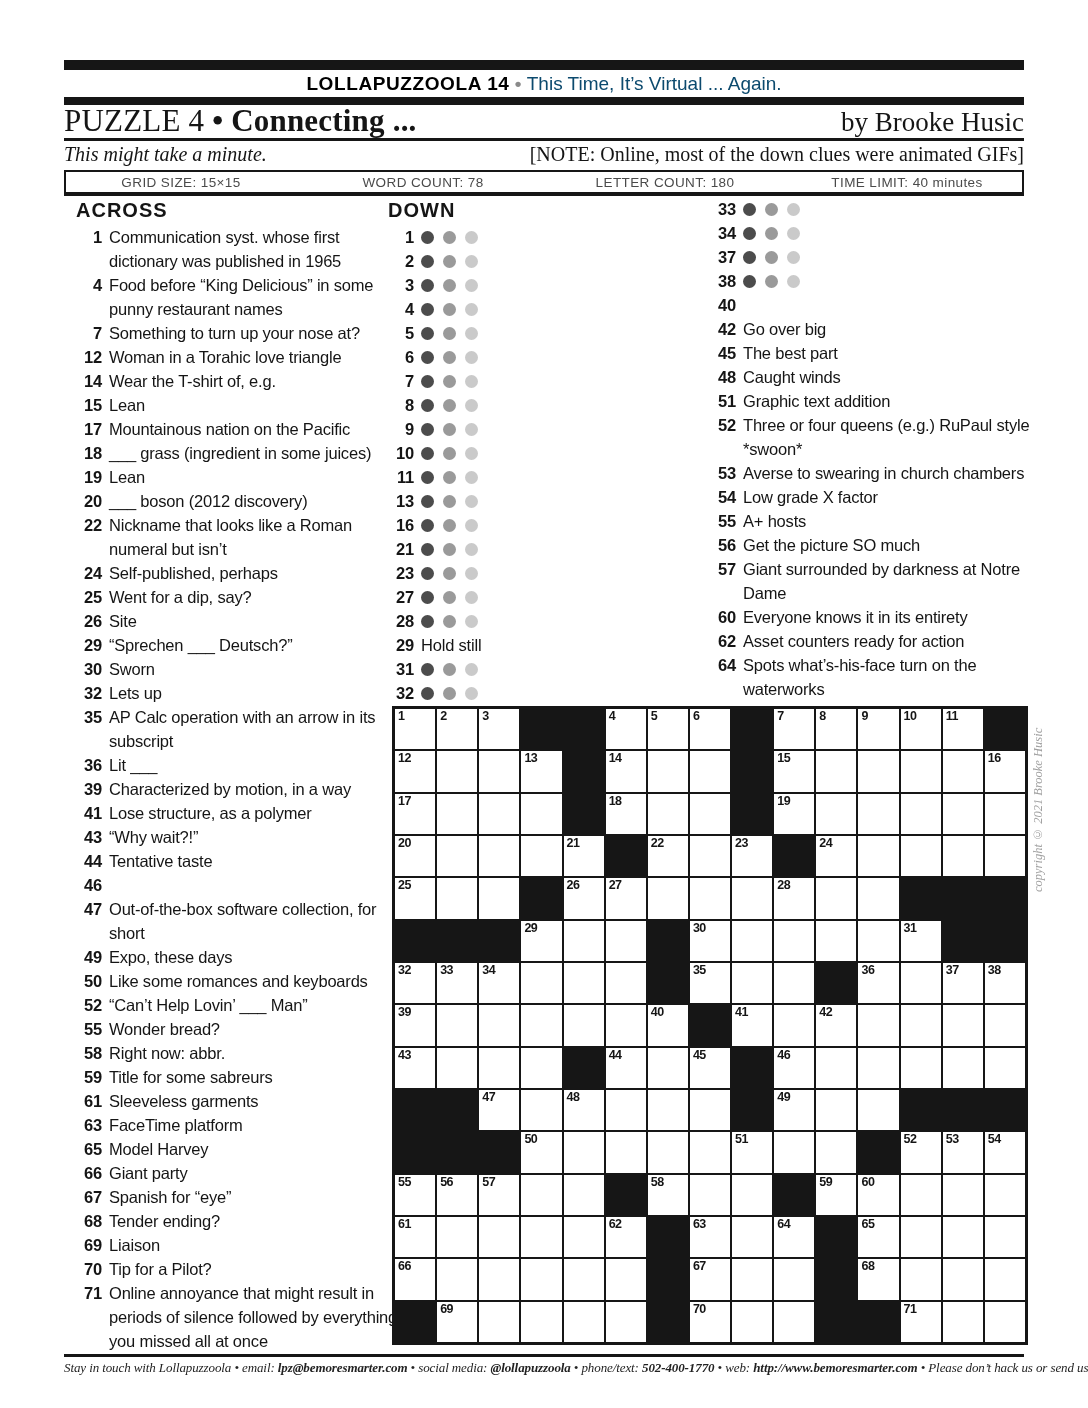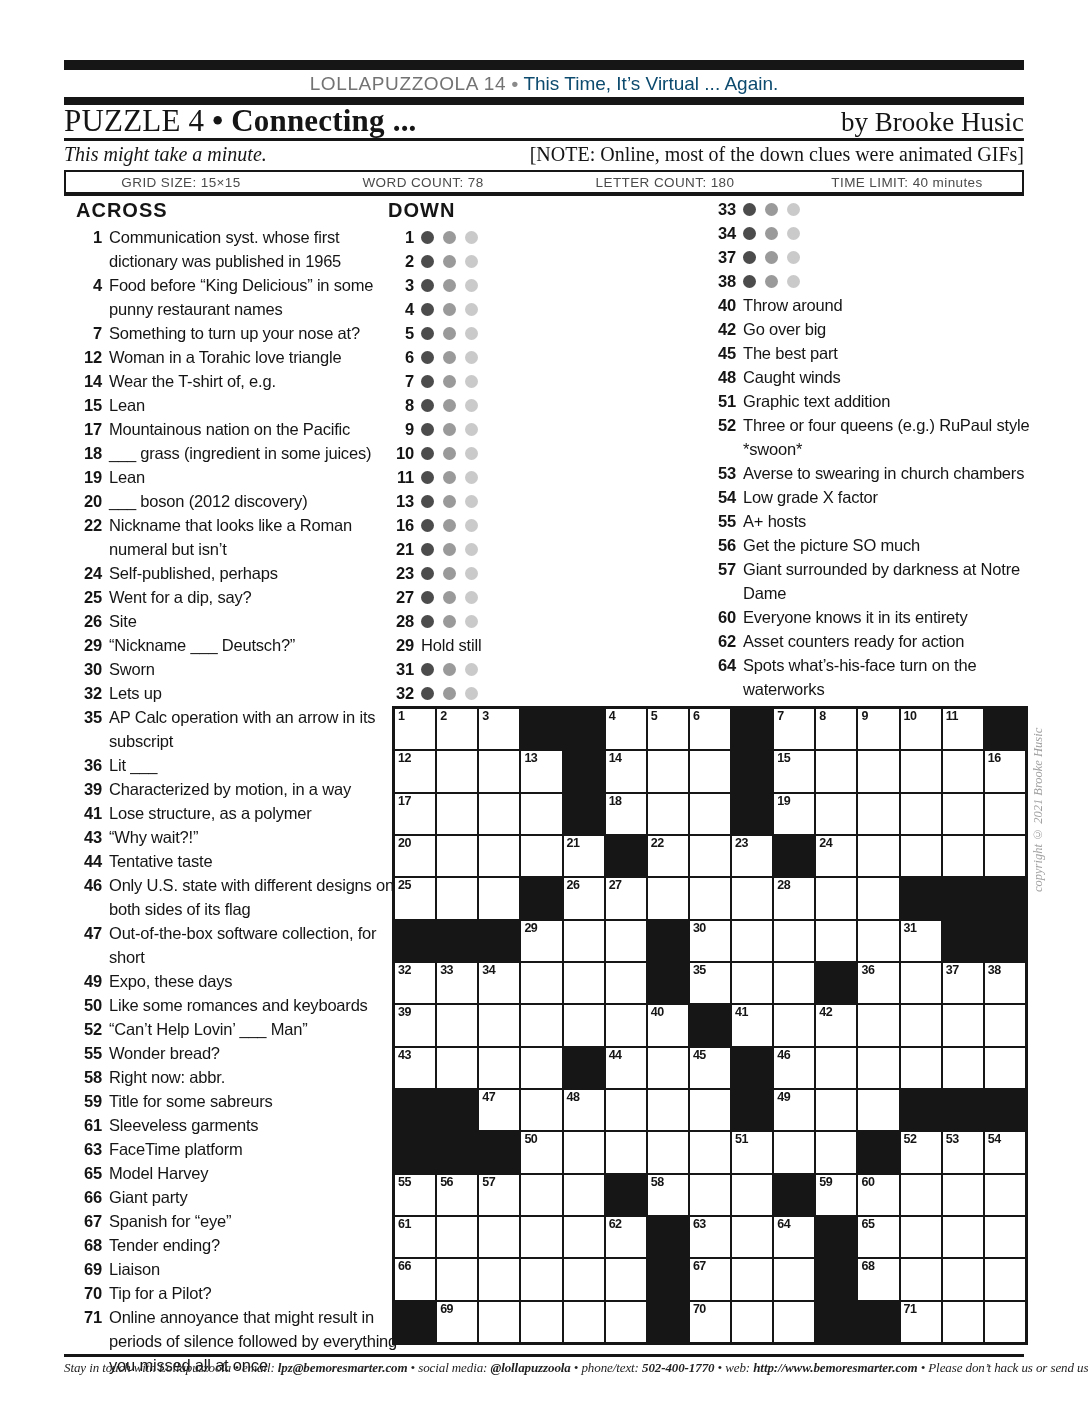--- a/index.html
+++ b/index.html
@@ -3,21 +3,21 @@
 <meta charset="utf-8">
 <style>
   html,body{margin:0;padding:0;background:#fff;}
   body{width:1088px;height:1408px;position:relative;font-family:"Liberation Sans",sans-serif;color:#151515;overflow:hidden;}
   .bar{position:absolute;left:64px;width:960px;background:#161616;}
   #bar1{top:60px;height:10px;}
   #bar2{top:97px;height:8px;}
   #rule1{top:138px;height:3px;}
   #rule2{top:1354px;height:3px;}
   .masthead{position:absolute;left:64px;top:71px;width:960px;text-align:center;font-size:19px;line-height:25px;white-space:nowrap;}
-  .masthead .brand{font-weight:normal;color:#737373;letter-spacing:.6px;}
+  .masthead .brand{font-weight:bold;color:#000000;letter-spacing:.6px;}
   .masthead .sep{color:#8a8a8a;font-weight:bold;}
   .masthead .tag{color:#0c4a6e;}
   .title-row{position:absolute;left:64px;top:103px;width:960px;display:flex;justify-content:space-between;align-items:baseline;font-family:"Liberation Serif","DejaVu Serif",serif;}
   .title-left{font-size:31px;letter-spacing:.2px;}
   .title-left .bold{font-weight:bold;}
   .byline{font-size:27px;}
   .subtitle-row{position:absolute;left:64px;top:143px;width:960px;display:flex;justify-content:space-between;align-items:baseline;font-family:"Liberation Serif","DejaVu Serif",serif;font-size:20px;gap:40px;}
   .subtitle-left{font-style:italic;}
   .info-bar{position:absolute;left:64px;top:170px;width:960px;height:26px;box-sizing:border-box;border:2px solid #161616;border-bottom-width:4px;display:flex;align-items:center;gap:12px;}
   .info-cell{flex:1;text-align:center;font-size:13.5px;color:#4a4a4a;letter-spacing:.4px;white-space:nowrap;}
@@ -126,21 +126,21 @@
       <div class="clue">
         <span class="num">25</span>
         <span class="txt">Went for a dip, say?</span>
       </div>
       <div class="clue">
         <span class="num">26</span>
         <span class="txt">Site</span>
       </div>
       <div class="clue">
         <span class="num">29</span>
-        <span class="txt">“Nickname ___ Deutsch?”</span>
+        <span class="txt">“Sprechen ___ Deutsch?”</span>
       </div>
       <div class="clue">
         <span class="num">30</span>
         <span class="txt">Sworn</span>
       </div>
       <div class="clue">
         <span class="num">32</span>
         <span class="txt">Lets up</span>
       </div>
       <div class="clue">
@@ -162,21 +162,20 @@
       <div class="clue">
         <span class="num">43</span>
         <span class="txt">“Why wait?!”</span>
       </div>
       <div class="clue">
         <span class="num">44</span>
         <span class="txt">Tentative taste</span>
       </div>
       <div class="clue">
         <span class="num">46</span>
-        <span class="txt">Only U.S. state with different designs on both sides of its flag</span>
       </div>
       <div class="clue">
         <span class="num">47</span>
         <span class="txt">Out-of-the-box software collection, for short</span>
       </div>
       <div class="clue">
         <span class="num">49</span>
         <span class="txt">Expo, these days</span>
       </div>
       <div class="clue">
@@ -429,21 +428,20 @@
       <div class="clue">
         <span class="num">38</span>
         <span class="txt dots">
           <span class="dot" style="background: rgb(76, 76, 76);"></span>
           <span class="dot" style="background: rgb(154, 154, 154);"></span>
           <span class="dot" style="background: rgb(202, 202, 202);"></span>
         </span>
       </div>
       <div class="clue">
         <span class="num">40</span>
-        <span class="txt">Throw around</span>
       </div>
       <div class="clue">
         <span class="num">42</span>
         <span class="txt">Go over big</span>
       </div>
       <div class="clue">
         <span class="num">45</span>
         <span class="txt">The best part</span>
       </div>
       <div class="clue">

